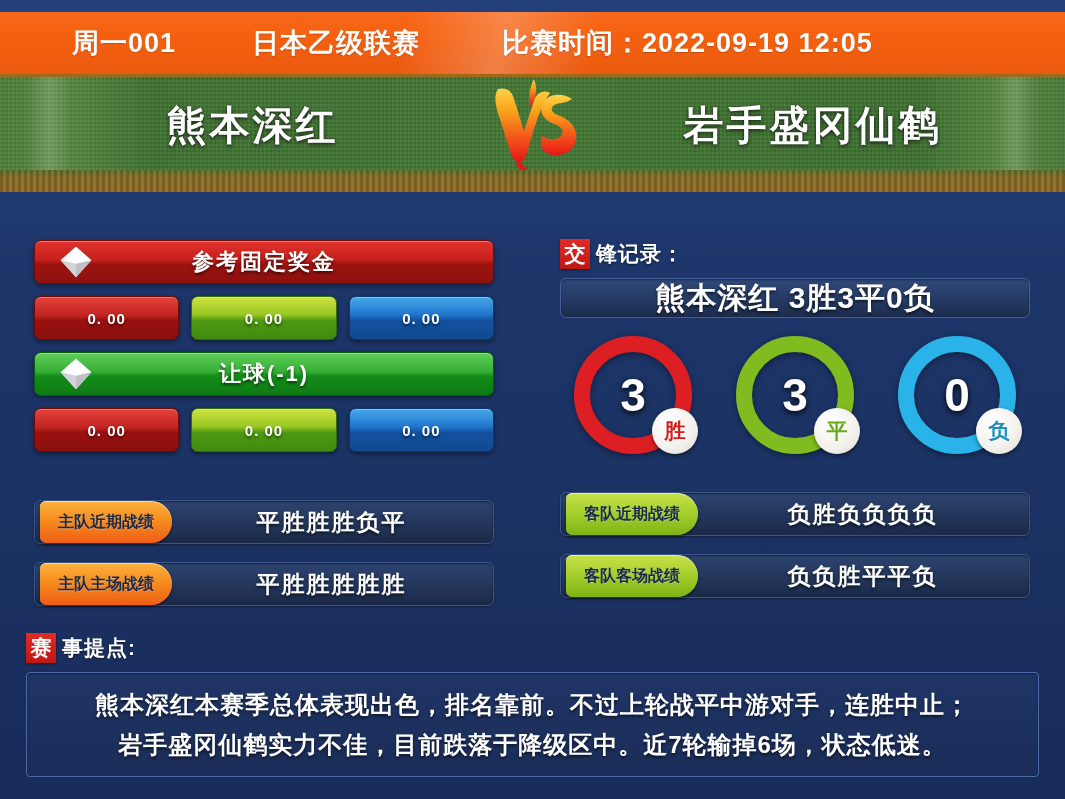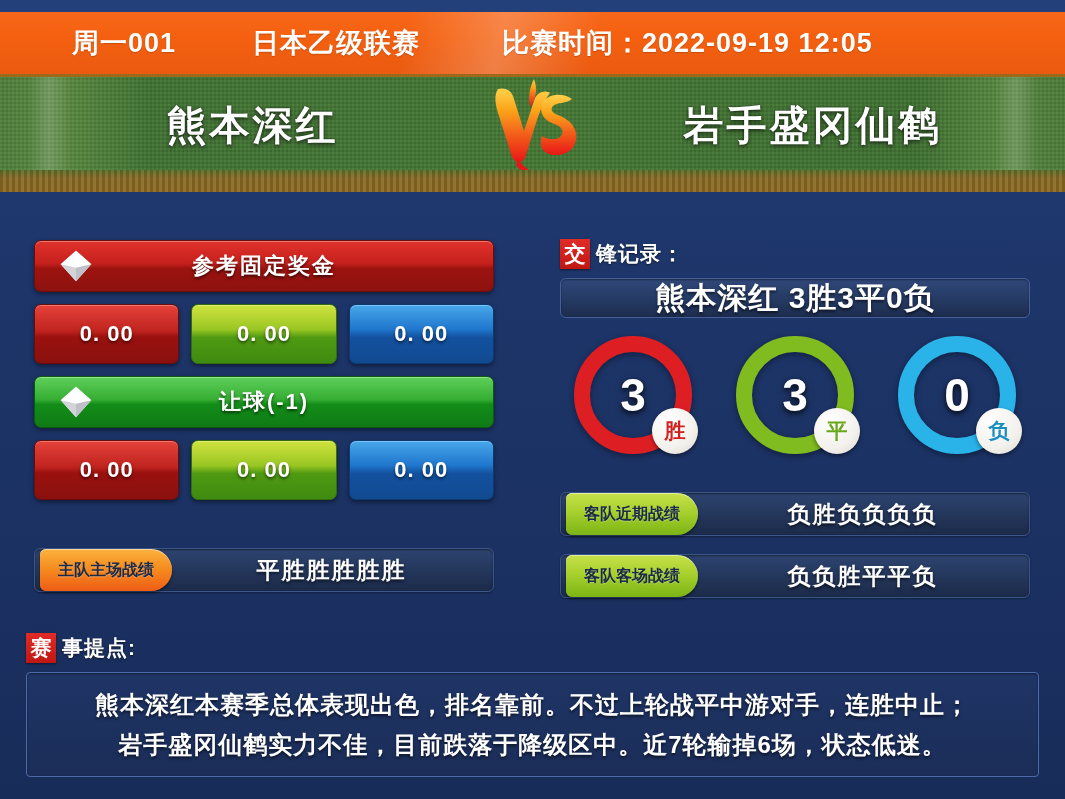--- a/index.html
+++ b/index.html
@@ -70,44 +70,44 @@
     width: 420px; text-align: center;
   }
   .vs-wrap { width: 140px; display:flex; align-items:center; justify-content:center; }
 
   
   .col-left  { position: absolute; left: 34px;  top: 240px; width: 460px; }
   .col-right { position: absolute; left: 560px; top: 238px; width: 470px; }
 
   
   .bar {
-    position: relative; height: 52px; border-radius: 7px;
+    position: relative; height: 44px; border-radius: 7px;
     display: flex; align-items: center; justify-content: center;
     color: #fff; font-size: 22px; font-weight: bold; letter-spacing: 2px;
     text-shadow: 0 2px 3px rgba(0,0,0,.6);
     box-shadow: 0 2px 4px rgba(0,0,0,.45), inset 0 1px 0 rgba(255,255,255,.35);
   }
   .bar.red {
     background: linear-gradient(180deg,#e0322c 0%, #c6201d 45%, #9c130f 55%, #8d120f 100%);
     border: 1px solid #6e0d0a;
   }
   .bar.green {
     background: linear-gradient(180deg,#5fd05a 0%, #35ad33 45%, #128d18 55%, #107a15 100%);
     border: 1px solid #0c5c10;
   }
   .diamond {
     position: absolute; left: 24px; top: 50%; transform: translateY(-50%);
     width: 34px; height: 34px;
   }
 
   .odds-row { display: flex; gap: 12px; margin: 12px 0; }
   .odd {
-    flex: 1; height: 60px; border-radius: 7px;
-    display: flex; align-items: center; justify-content: center;
-    color: #fff; font-size: 22px; font-weight: bold; letter-spacing: 1px;
+    flex: 1; height: 44px; border-radius: 7px;
+    display: flex; align-items: center; justify-content: center;
+    color: #fff; font-size: 15px; font-weight: bold; letter-spacing: 1px;
     text-shadow: 0 2px 3px rgba(0,0,0,.55);
     box-shadow: 0 2px 4px rgba(0,0,0,.45), inset 0 1px 0 rgba(255,255,255,.3);
   }
   .odd.red   { background: linear-gradient(180deg,#e5423a 0%, #c0231f 45%, #9a110f 55%, #8a110e 100%); border:1px solid #6c0b09; }
   .odd.green { background: linear-gradient(180deg,#cfe23f 0%, #9ac723 42%, #4f9a12 56%, #3f8b10 100%); border:1px solid #356f0c; }
   .odd.blue  { background: linear-gradient(180deg,#48a8ea 0%, #1f76cd 42%, #13519f 56%, #114a91 100%); border:1px solid #0c3a72; }
 
   
   .form-row { position: relative; height: 44px; margin-top: 18px; }
   .form-row .track {
@@ -267,20 +267,25 @@
     </div>
 
     <div class="odds-row">
       <div class="odd red">0. 00</div>
       <div class="odd green">0. 00</div>
       <div class="odd blue">0. 00</div>
     </div>
 
     <div style="height:18px"></div>
 
+    <div class="form-row">
+      <div class="track"></div>
+      <div class="tab orange">主队近期战绩</div>
+      <div class="val">平胜胜胜负平</div>
+    </div>
 
     <div class="form-row">
       <div class="track"></div>
       <div class="tab orange">主队主场战绩</div>
       <div class="val">平胜胜胜胜胜</div>
     </div>
   </div>
 
   <div class="col-right">
 

